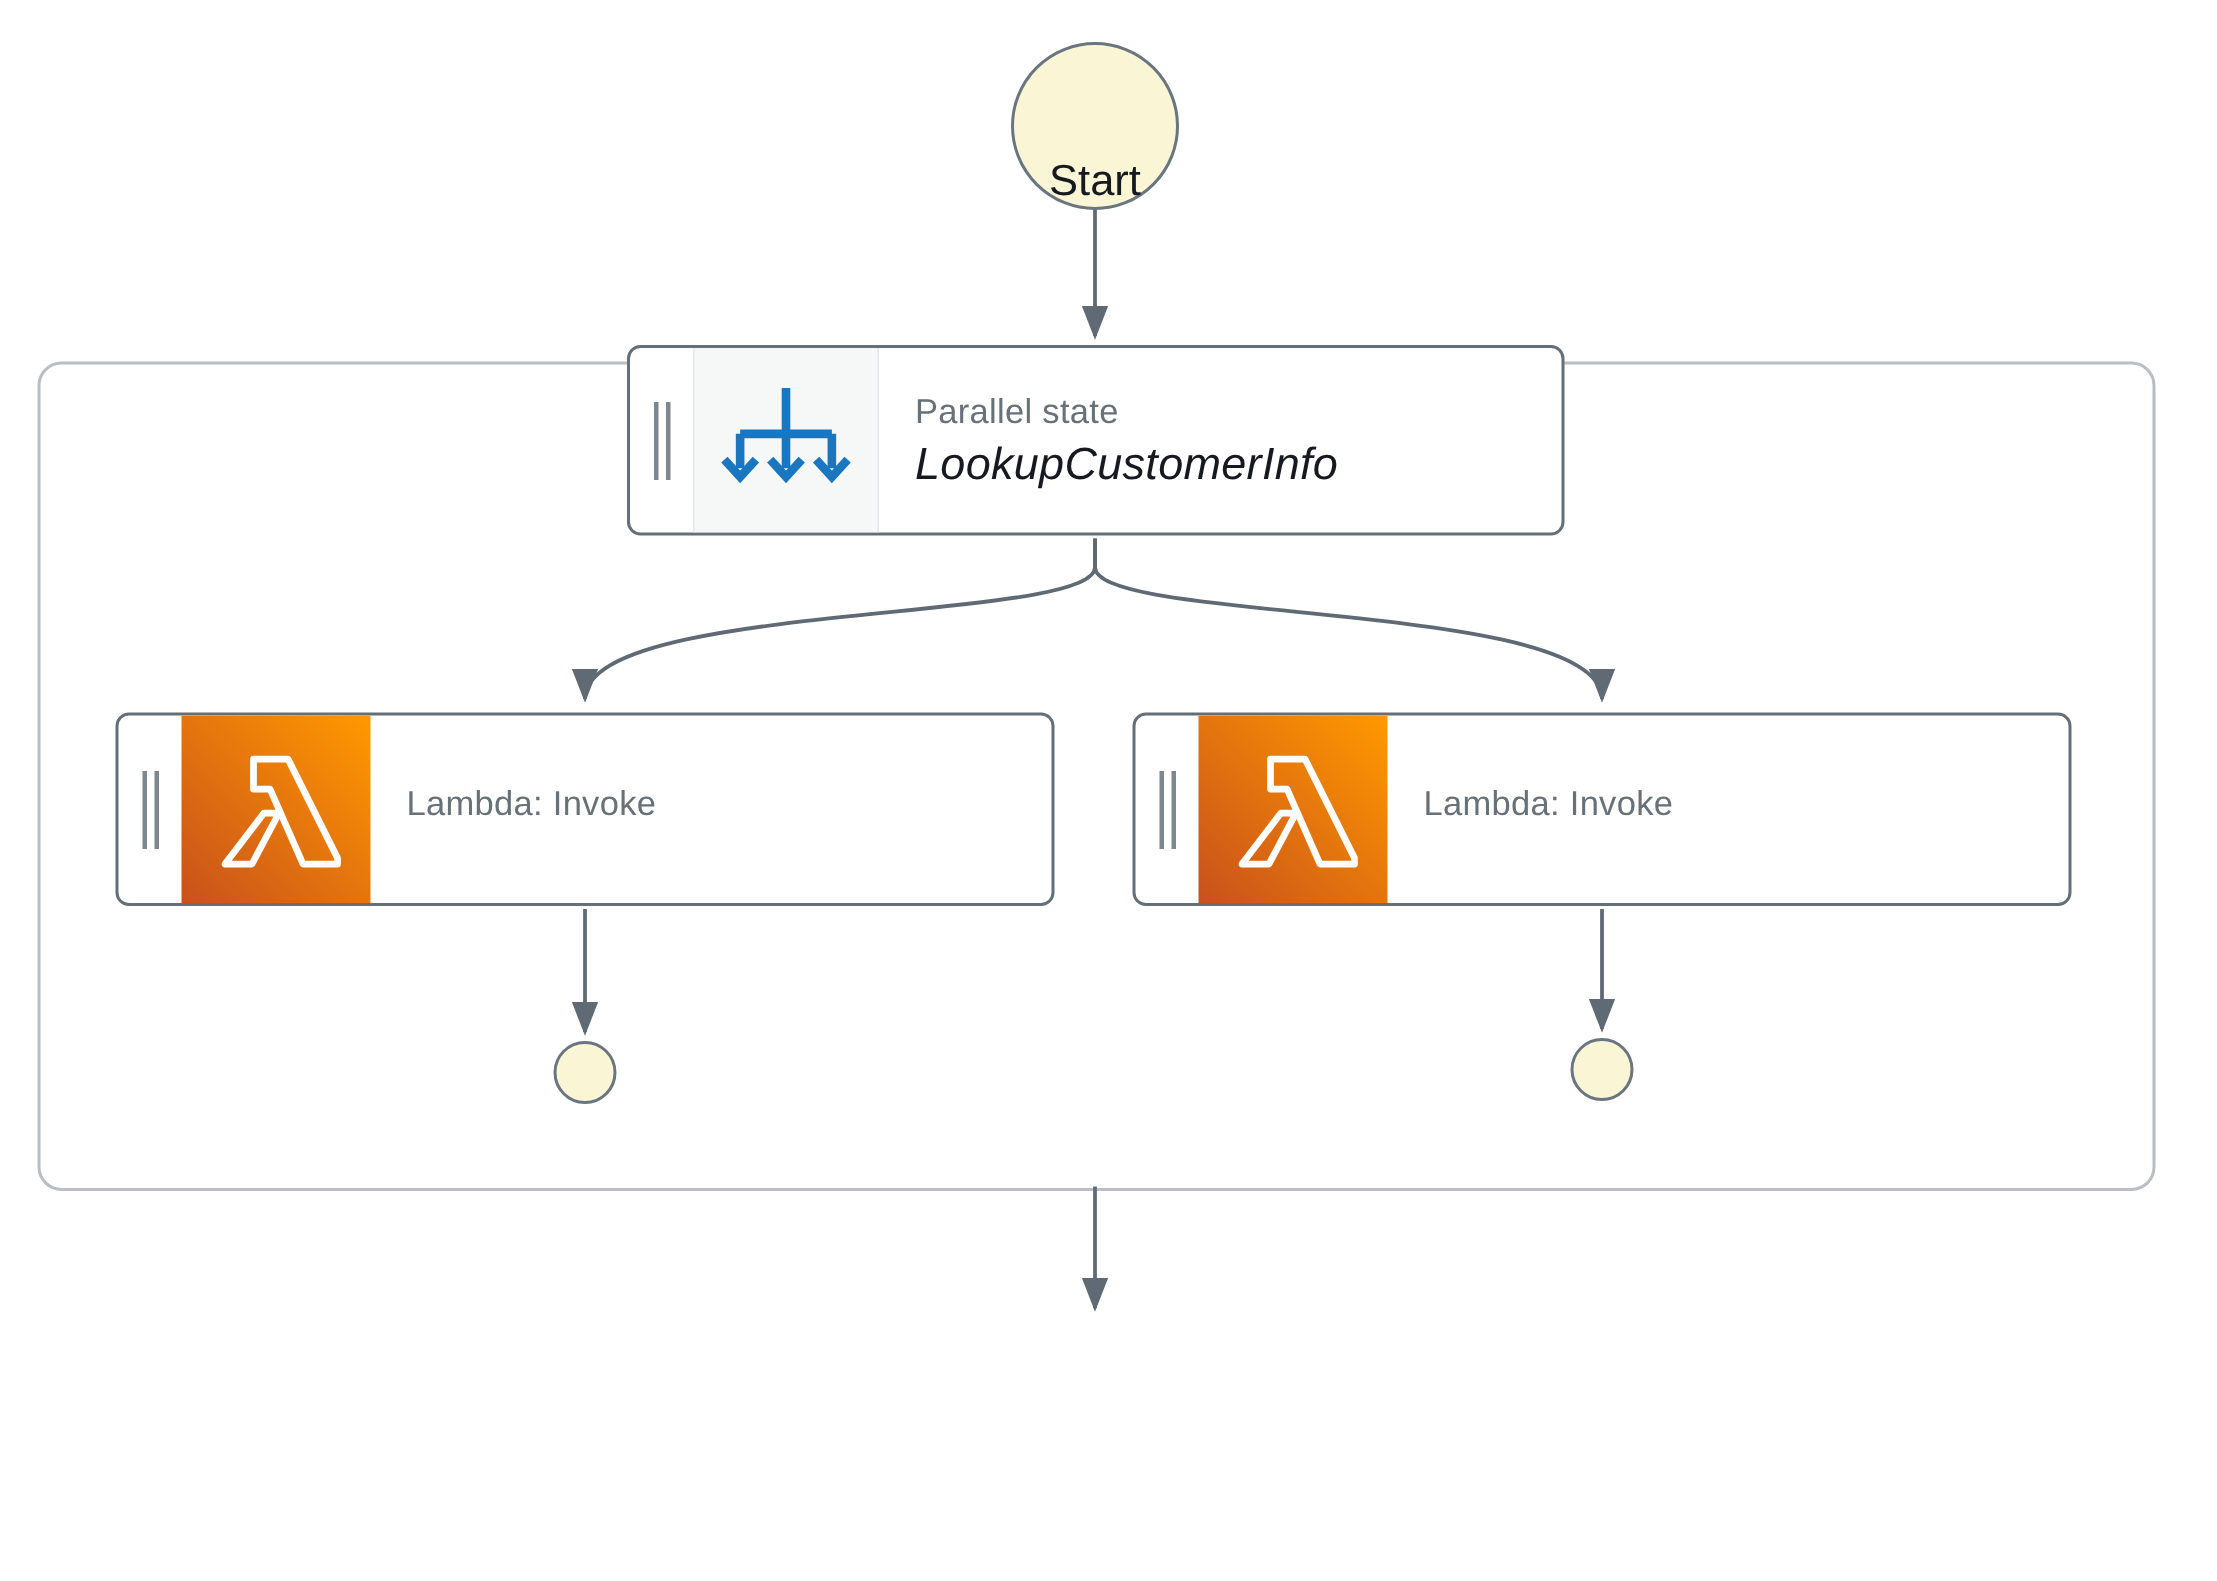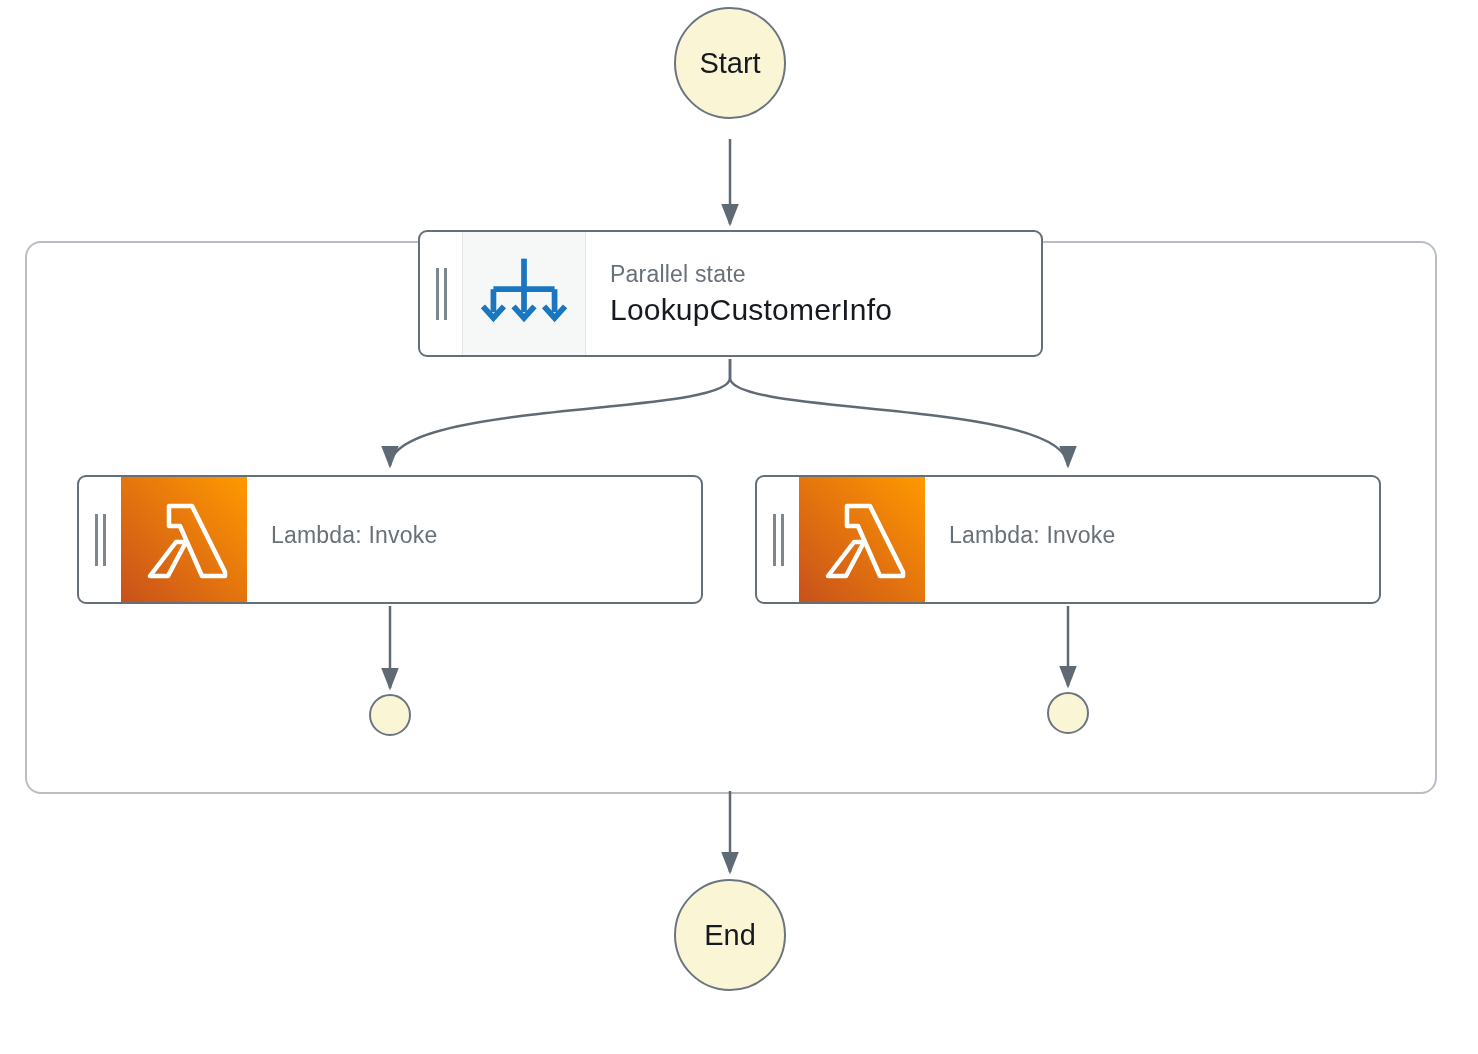--- a/index.html
+++ b/index.html
@@ -16,21 +16,21 @@
   }
 
   
   .terminal{
     position:absolute;display:flex;align-items:center;justify-content:center;
     background:#faf6d5;border:2px solid #6b7580;border-radius:50%;
     color:#16191f;font-size:29px;z-index:2;box-sizing:border-box;
   }
   .terminal.big{width:112px;height:112px;}
   .terminal.small{width:42px;height:42px;}
-  #start{left:674px;top:7px;}
+  #start{left:674px;top:28px;align-items:flex-end;}
   #end{left:674px;top:879px;}
   #term-left{left:369px;top:694px;}
   #term-right{left:1047px;top:692px;}
 
   
   .state-box{
     position:absolute;display:flex;align-items:stretch;
     background:#ffffff;border:2px solid #646f79;border-radius:9px;
     box-sizing:border-box;z-index:2;overflow:hidden;
   }
@@ -49,21 +49,21 @@
   }
   .lambda-strip{
     flex:0 0 126px;display:flex;align-items:center;justify-content:center;
     background:linear-gradient(45deg,#c8511b,#ff9900);
   }
   .state-text{
     flex:1;display:flex;flex-direction:column;justify-content:center;
     padding-left:24px;line-height:1;
   }
   .state-type{font-size:23px;color:#687078;margin-bottom:9px;letter-spacing:0.2px;}
-  .state-name{font-size:30px;color:#16191f;letter-spacing:0.2px;}
+  .state-name{font-size:30px;color:#16191f;letter-spacing:0.2px;font-style:italic;}
 </style>
 </head>
 <body>
 
 <div class="canvas">
 
   <svg class="edges" width="1478" height="1054">
     <defs>
       <marker id="arrow" viewBox="0 0 10 10" refX="8" refY="5" markerWidth="10" markerHeight="10" orient="auto-start-reverse">
         <path d="M0,1.5 L9,5 L0,8.5 Z" fill="#5f6a74"></path>
@@ -141,17 +141,14 @@
       </svg>
     </div>
     <div class="state-text">
       <div class="state-type">Lambda: Invoke</div>
     </div>
   </div>
 
   <div id="term-left" class="terminal small"></div>
   <div id="term-right" class="terminal small"></div>
 
-  <div id="end" class="terminal big">
-    <span>End</span>
-  </div>
 
 </div>
 
 </body></html>

